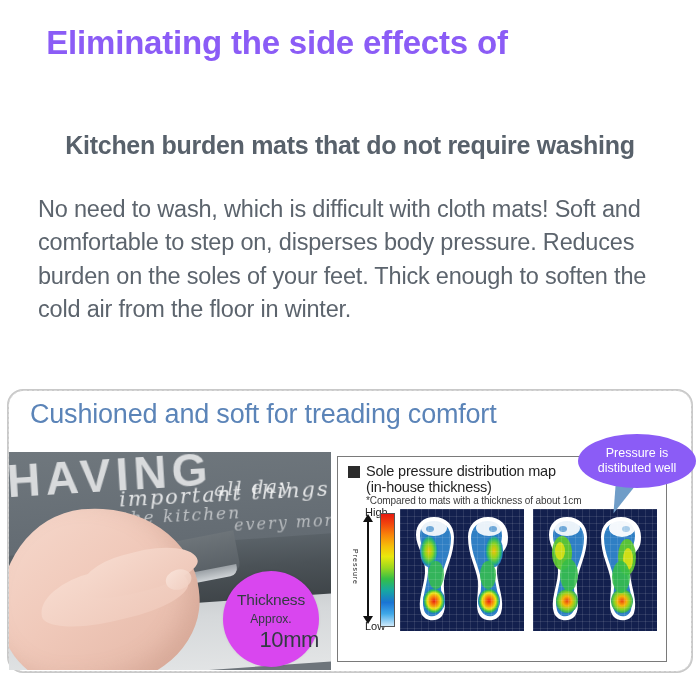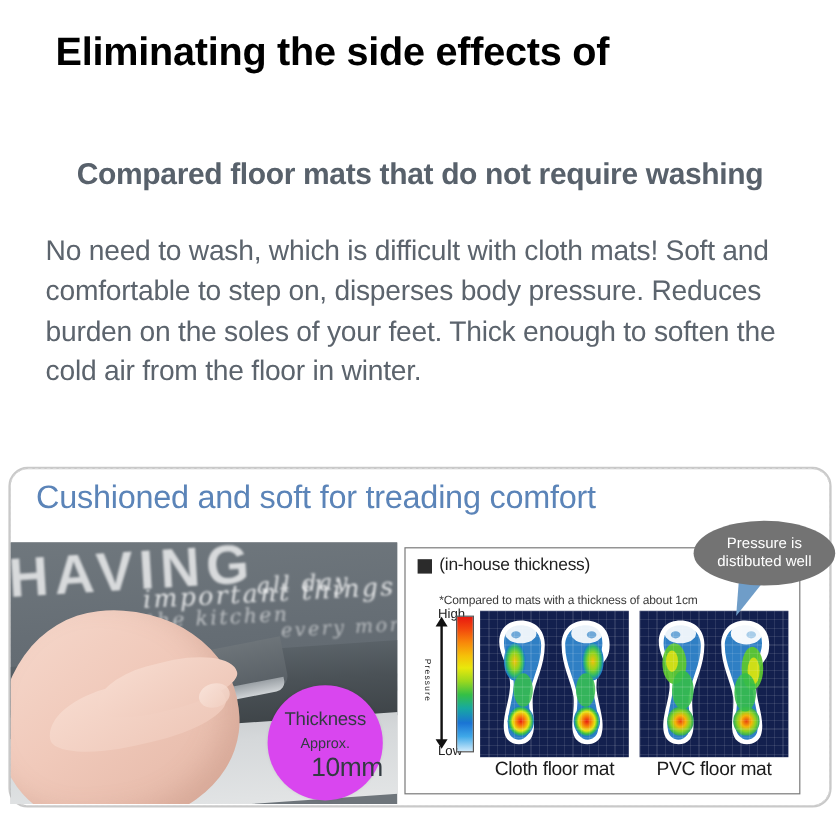--- a/index.html
+++ b/index.html
@@ -16,21 +16,21 @@
     -webkit-font-smoothing: antialiased;
   }
 
   
   .headline {
     position: absolute;
     left: 0;
     top: 22px;
     width: 554px;
     text-align: center;
-    color: #000000;
+    color: #8b5cf6;
     font-size: 33px;
     font-weight: bold;
     line-height: 1.29;
     letter-spacing: -0.2px;
   }
   .headline .l2 { display: block; }
 
   .subhead {
     position: absolute;
     left: 0;
@@ -336,21 +336,21 @@
     font-size: 16px;
     color: #1b1b1b;
     letter-spacing: -0.3px;
   }
 
   
   .bubble {
     position: absolute;
     left: 578px; top: 434px;
     width: 118px; height: 54px;
-    background: #737373;
+    background: #8b5cf6;
     border-radius: 50%;
     color: #ffffff;
     text-align: center;
     font-size: 12.5px;
     line-height: 1.22;
     display: flex; align-items: center; justify-content: center;
     z-index: 5;
   }
   .bubble-tail {
     position: absolute;
@@ -363,21 +363,21 @@
     z-index: 4;
   }
 </style>
 </head>
 <body>
 
 <div class="headline">
   <span>Eliminating the side effects of</span>
 </div>
 
-<div class="subhead">Compared floor mats that do not require washing</div>
+<div class="subhead">Kitchen burden mats that do not require washing</div>
 
 <div class="bodycopy">No need to wash, which is difficult with cloth mats! Soft and comfortable to step on, disperses body pressure. Reduces burden on the soles of your feet. Thick enough to soften the cold air from the floor in winter.</div>
 
 <div class="panel"></div>
 <div class="panel-title">Cushioned and soft for treading comfort</div>
 
 <div class="photo">
   <div class="photo-mat">
     <div class="scribble scr1">HAVING</div>
     <div class="scribble scr2">important things</div>
@@ -401,20 +401,21 @@
   <div class="tb-1">Thickness</div>
   <div class="tb-2">Approx.</div>
   <div class="tb-3">10mm</div>
 </div>
 
 <div class="map-card">
 
   <div class="map-title-row">
     <div class="sq-bullet"></div>
     <div class="map-title">
+      <div>Sole pressure distribution map</div>
       <div>(in-house thickness)</div>
     </div>
   </div>
 
   <div class="map-note">*Compared to mats with a thickness of about 1cm</div>
 
   <div class="scale">
     <div class="scale-high">High</div>
     <div class="scale-low">Low</div>
     <div class="scale-arrow"></div>
@@ -484,24 +485,20 @@
         <ellipse cx="23" cy="86" rx="11" ry="12" fill="url(#hotC)"></ellipse>
         <ellipse cx="28" cy="42" rx="9" ry="18" fill="#5cc62f" opacity="0.95"></ellipse>
         <ellipse cx="29" cy="44" rx="5" ry="11" fill="#e3e312" opacity="0.85"></ellipse>
         <ellipse cx="22" cy="62" rx="9" ry="16" fill="#35bd49" opacity="0.9"></ellipse>
         <ellipse cx="23" cy="13" rx="13" ry="9" fill="#ffffff" opacity="0.95"></ellipse>
         <ellipse cx="27" cy="14" rx="4" ry="3" fill="#a9cde9"></ellipse>
       </svg>
     </div>
   </div>
 
-  <div class="map-labels">
-    <div class="map-label">Cloth floor mat</div>
-    <div class="map-label">PVC floor mat</div>
-  </div>
 </div>
 
 <div class="bubble-tail"></div>
 <div class="bubble">
   <div>
     <div>Pressure is</div>
     <div>distibuted well</div>
   </div>
 </div>
 

